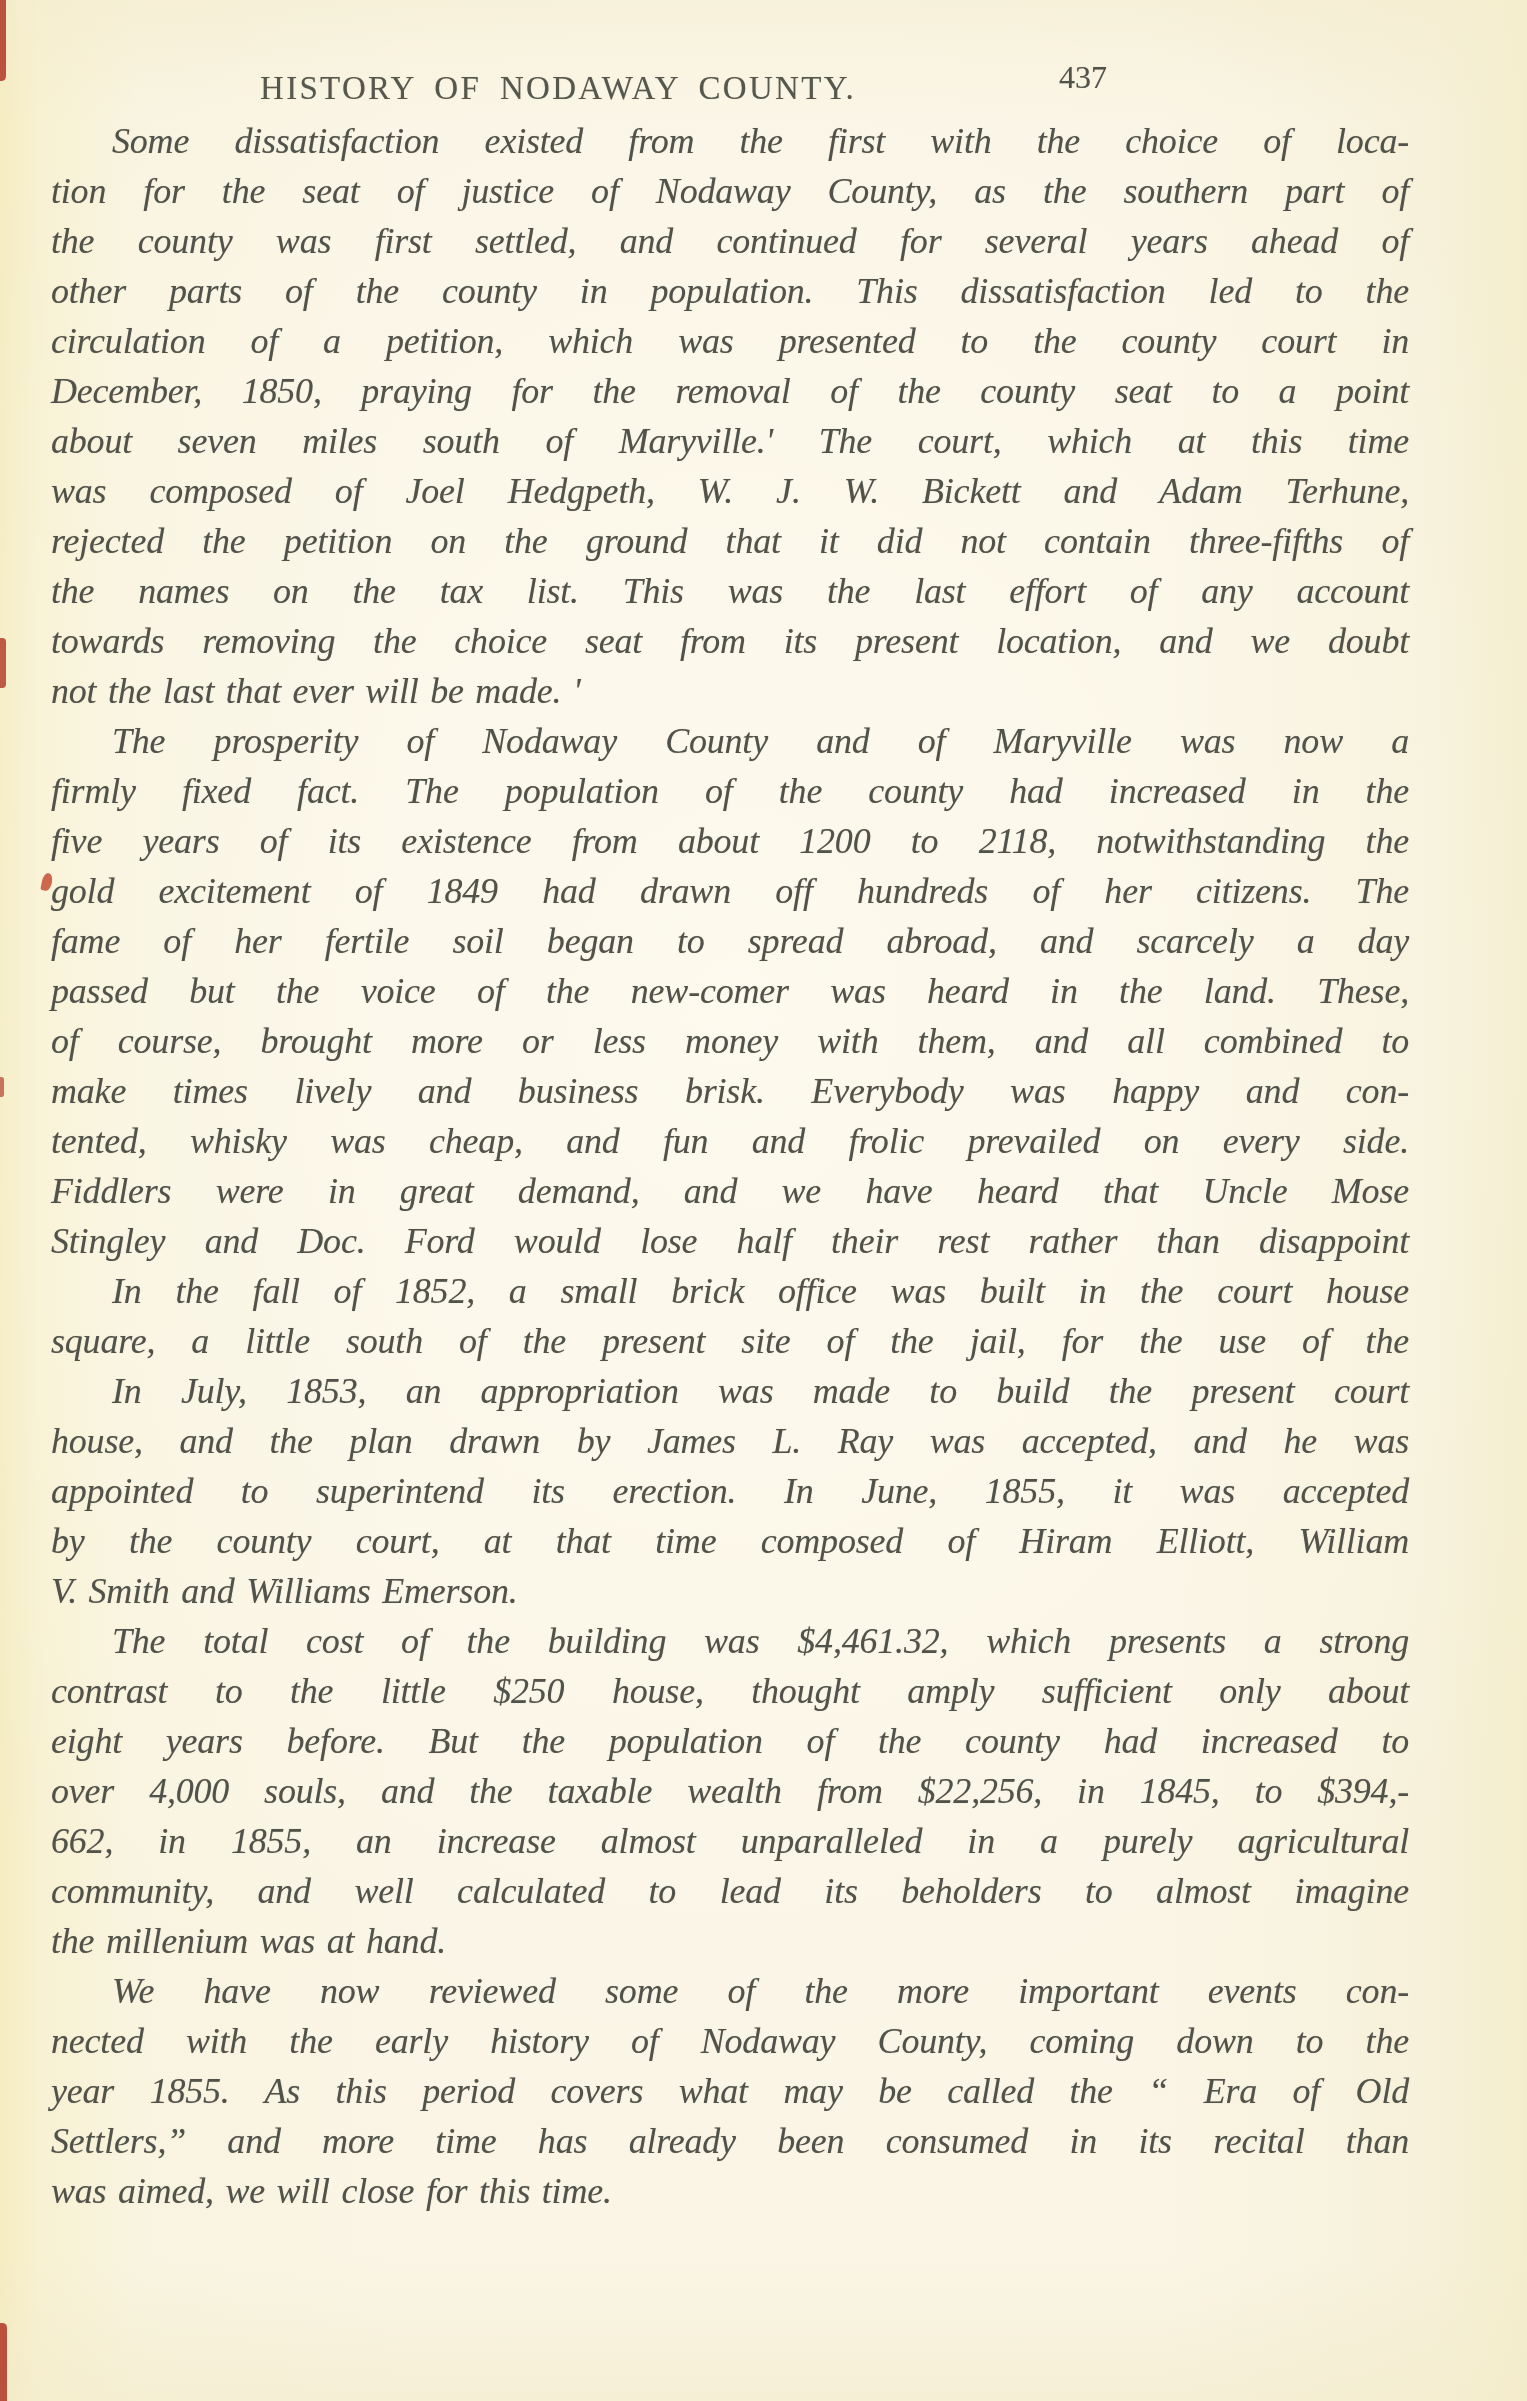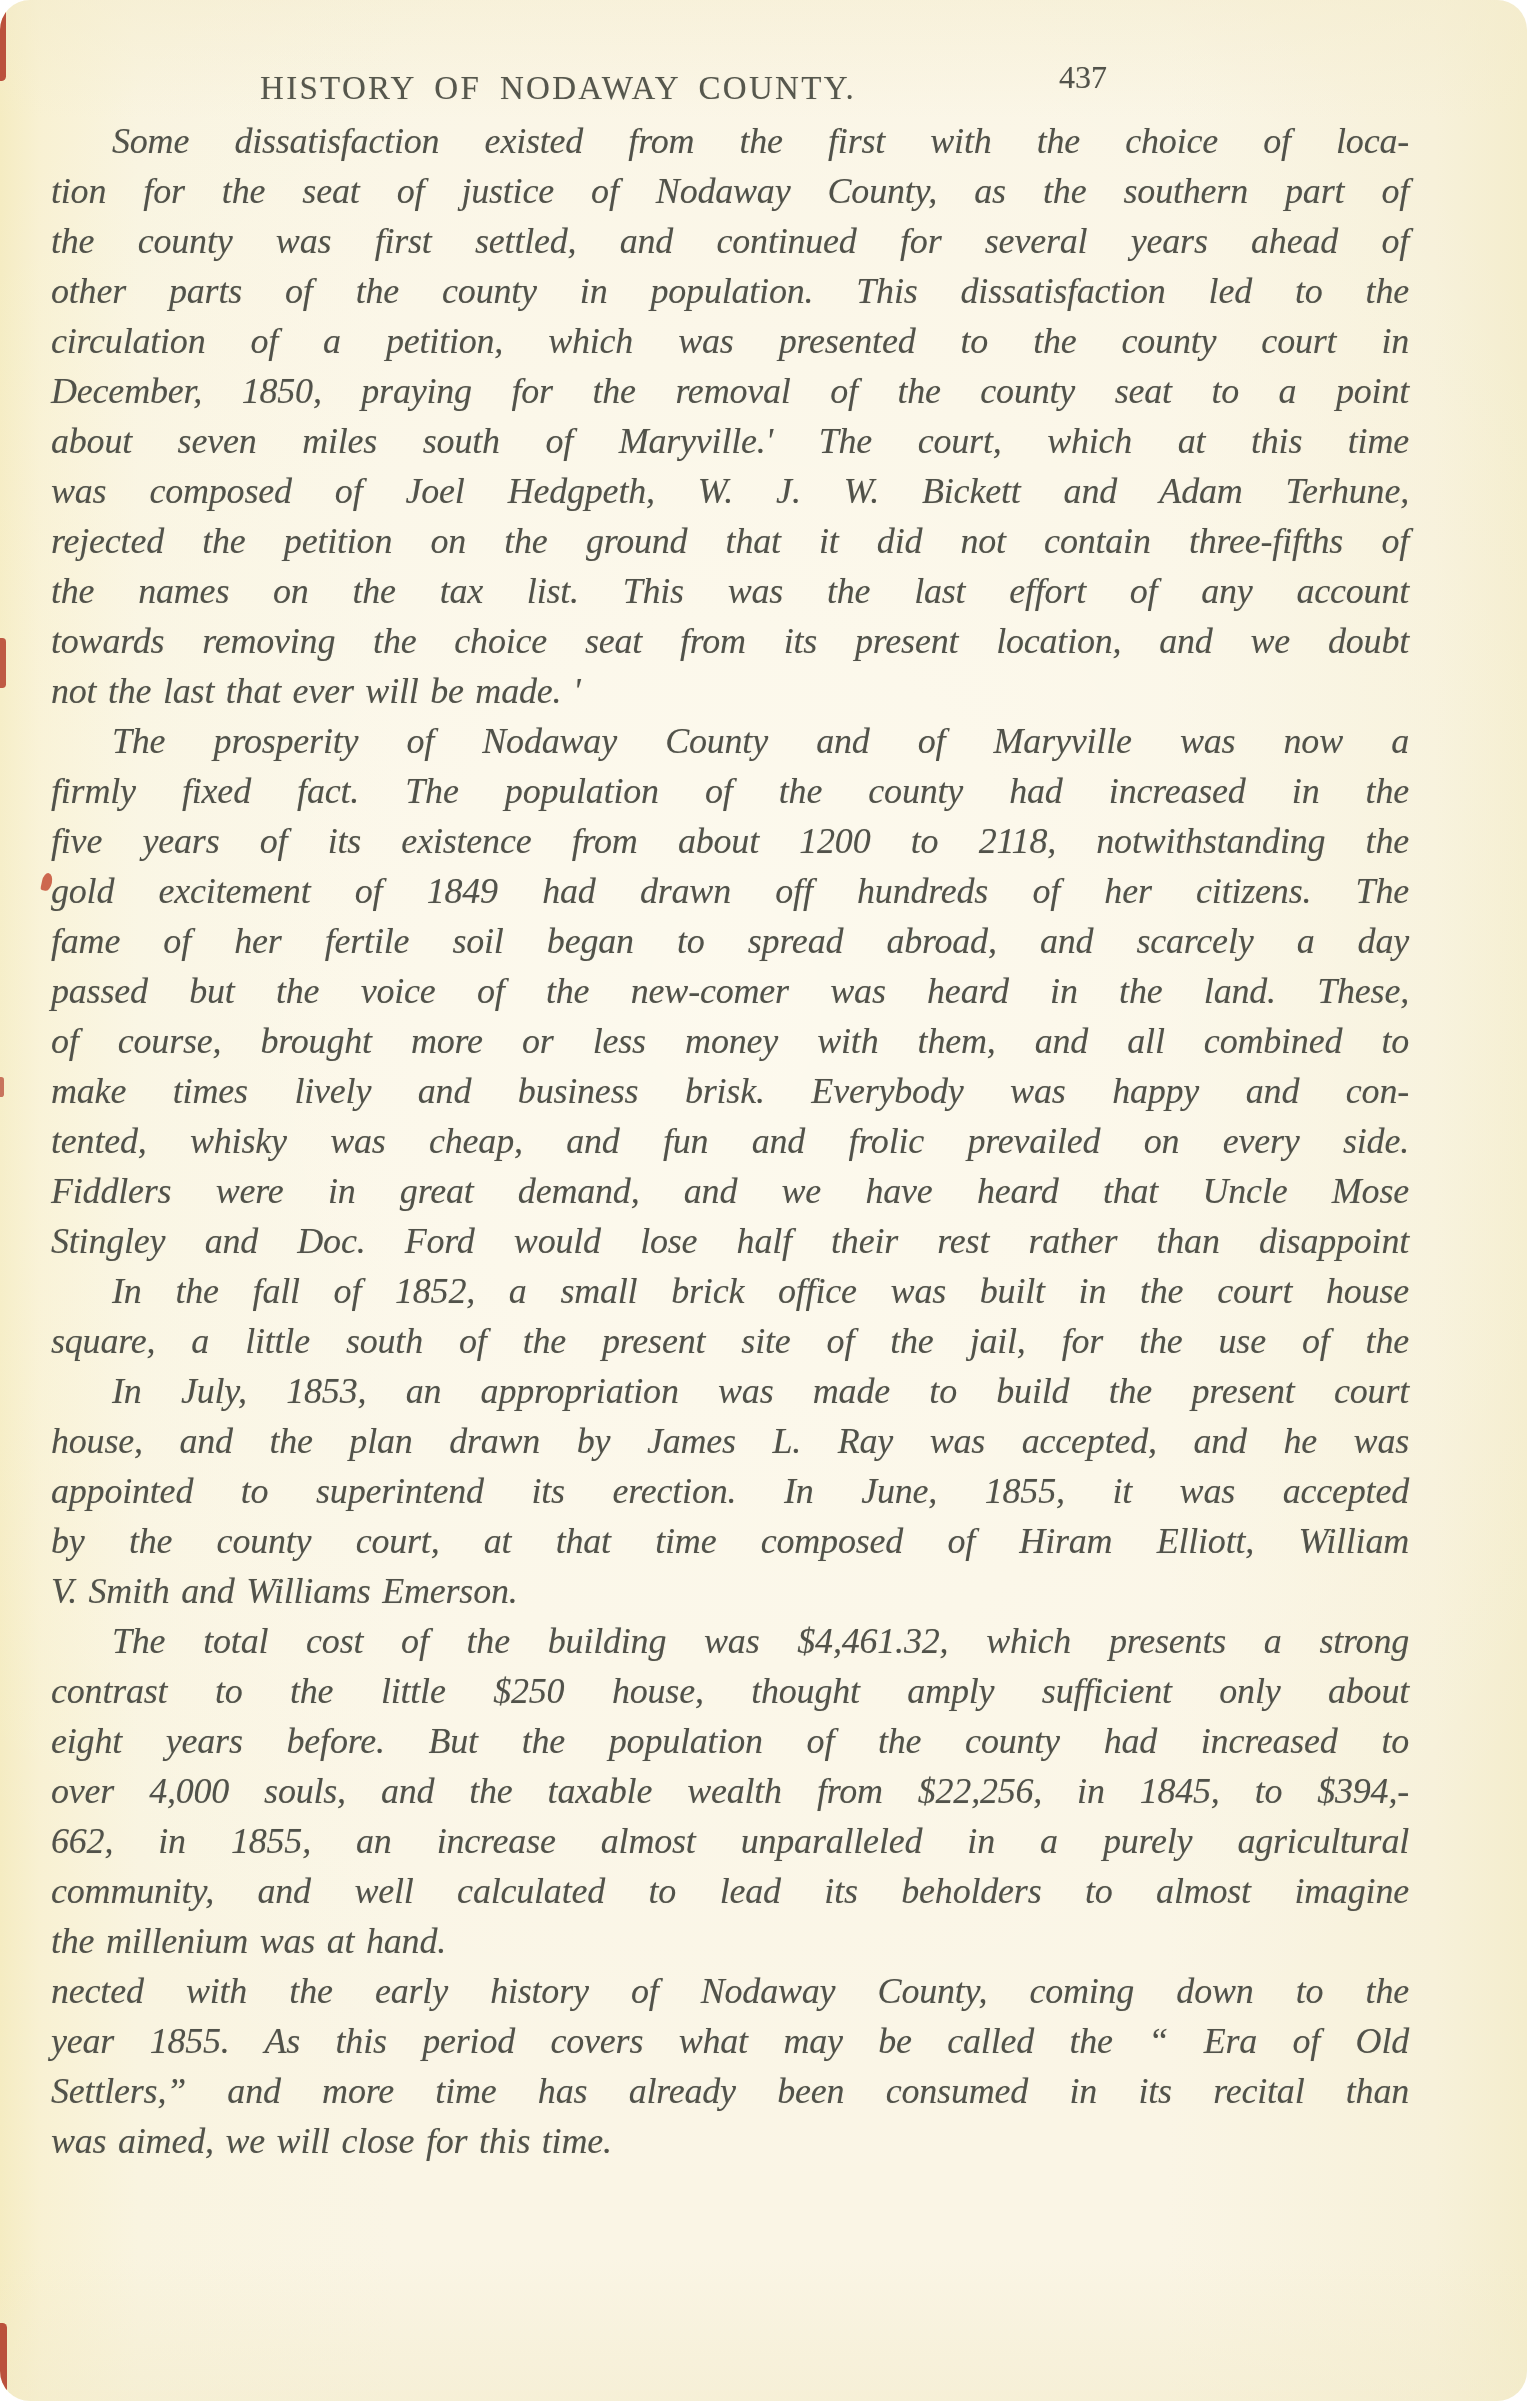--- a/index.html
+++ b/index.html
@@ -9,21 +9,20 @@
     overflow:hidden;
   }
   .page{
     position:relative;
     width:1527px;height:2401px;
     background:
       radial-gradient(90% 70% at 48% 42%, rgba(255,253,245,.55), rgba(255,253,245,0) 72%),
       linear-gradient(180deg, rgba(244,236,205,.55) 0%, rgba(244,236,205,0) 5%, rgba(244,236,205,0) 94%, rgba(242,234,200,.5) 100%),
       linear-gradient(90deg, var(--paper-edge) 0px, #f8f1d3 41px, #f9f4e0 138px, var(--paper) 395px, var(--paper) 1167px, #f7f1da 1434px, #f4edcd 1527px);
     overflow:hidden;
-    border-radius:30px;
   }
   .running-title{
     position:absolute;left:260px;top:70px;
     font-size:33px;letter-spacing:2.3px;word-spacing:8.3px;
     color:var(--ink-light);
     white-space:nowrap;
     text-shadow:0 0 0.9px rgba(86,87,76,.3);
   }
   .page-number{
     position:absolute;left:1059px;top:59px;
@@ -101,20 +100,21 @@
       <div class="line">appointed to superintend its erection.  In June, 1855, it was accepted</div>
       <div class="line">by the county court, at that time composed of Hiram Elliott, William</div>
       <div class="line last">V. Smith and Williams Emerson.</div>
       <div class="line indent">The total cost of the building was $4,461.32, which presents a strong</div>
       <div class="line">contrast to the little $250 house, thought amply sufficient only about</div>
       <div class="line">eight years before.  But the population of the county had increased to</div>
       <div class="line">over 4,000 souls, and the taxable wealth from $22,256, in 1845, to $394,-</div>
       <div class="line">662, in 1855, an increase almost unparalleled in a purely agricultural</div>
       <div class="line">community, and well calculated to lead its beholders to almost imagine</div>
       <div class="line last">the millenium was at hand.</div>
+      <div class="line indent">We have now reviewed some of the more important events con-</div>
       <div class="line">nected with the early history of Nodaway County, coming down to the</div>
       <div class="line">year 1855.  As this period covers what may be called the “ Era of Old</div>
       <div class="line">Settlers,” and more time has already been consumed in its recital than</div>
       <div class="line last">was aimed, we will close for this time.</div>
     </div>
 
   <div class="edge-mark m-top"></div>
   <div class="edge-mark m-mid"></div>
   <div class="edge-mark m-small"></div>
   <div class="edge-mark m-bottom"></div>

